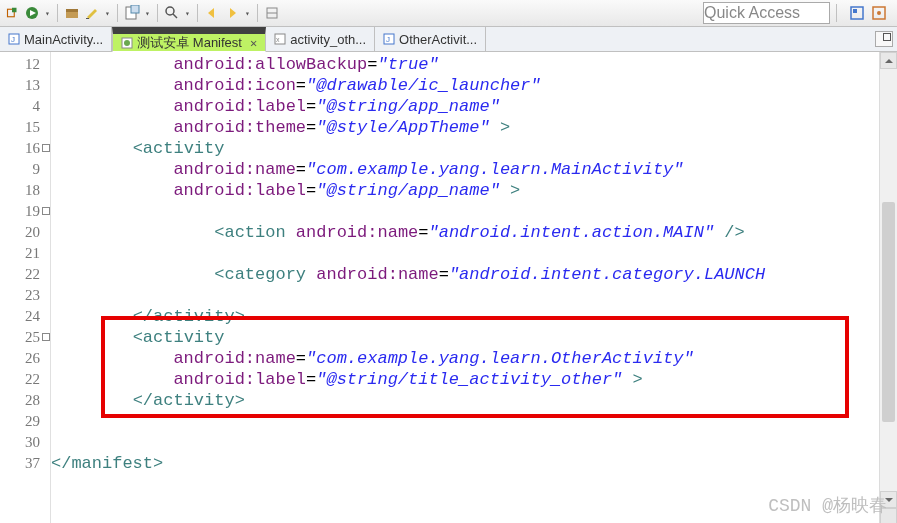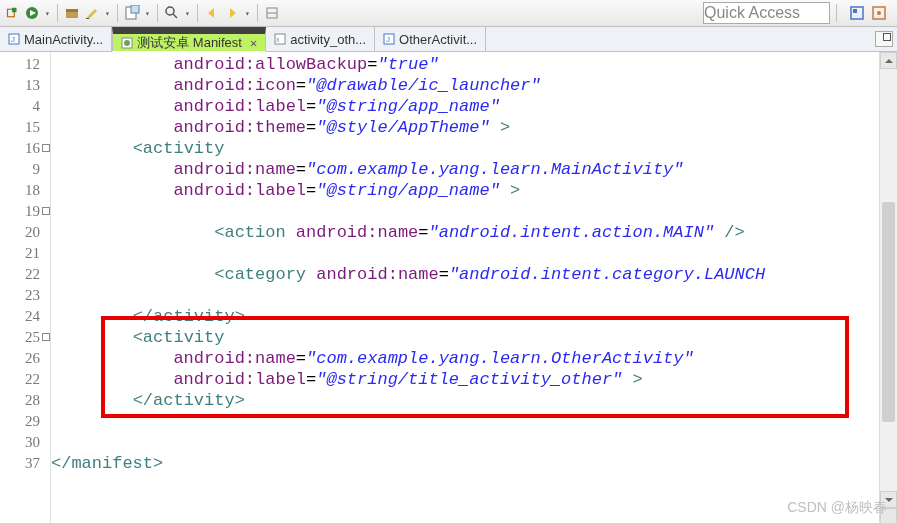--- a/index.html
+++ b/index.html
@@ -32,21 +32,21 @@
   .c-str  { color: #2a2af0; font-style: italic; }
   .redbox { position: absolute; border: 4px solid #e60000; pointer-events: none; }
   .scrollbar { width: 17px; background: #f0f0f0; border-left: 1px solid #dcdcdc; position: relative; }
   .sb-arrow { position: absolute; left: 0; width: 17px; height: 17px; background: #e8e8e8; display: flex; align-items: center; justify-content: center; border: 1px solid #d0d0d0; box-sizing: border-box; }
   .sb-up { top: 0; } .sb-down { bottom: 17px; }
   .sb-arrow::after { content: ""; border: 4px solid transparent; }
   .sb-up::after { border-bottom-color: #666; margin-top: -4px; }
   .sb-down::after { border-top-color: #666; margin-top: 4px; }
   .sb-thumb { position: absolute; left: 2px; width: 13px; background: #cfcfcf; border-radius: 2px; }
   .sb-block { position: absolute; bottom: 0; left: 0; width: 17px; height: 17px; background: #e8e8e8; border: 1px solid #d0d0d0; box-sizing: border-box; }
-  .watermark { position: absolute; right: 10px; bottom: 6px; color: #bfbfbf; font-family: Liberation Sans, sans-serif; font-size: 14px; pointer-events: none; }
+  .watermark { position: absolute; right: 10px; bottom: 6px; color: #bfbfbf; font-family: Liberation Mono, monospace; font-size: 18px; pointer-events: none; }
 </style>
 </head>
 <body>
 
 <div class="app">
 
   <div class="toolbar">
     <div class="tbtn">
       <svg class="file-ico" viewBox="0 0 16 16">
           <rect x="2" y="3" width="9" height="10" fill="none" stroke="#c06000" stroke-width="1.5"></rect>

